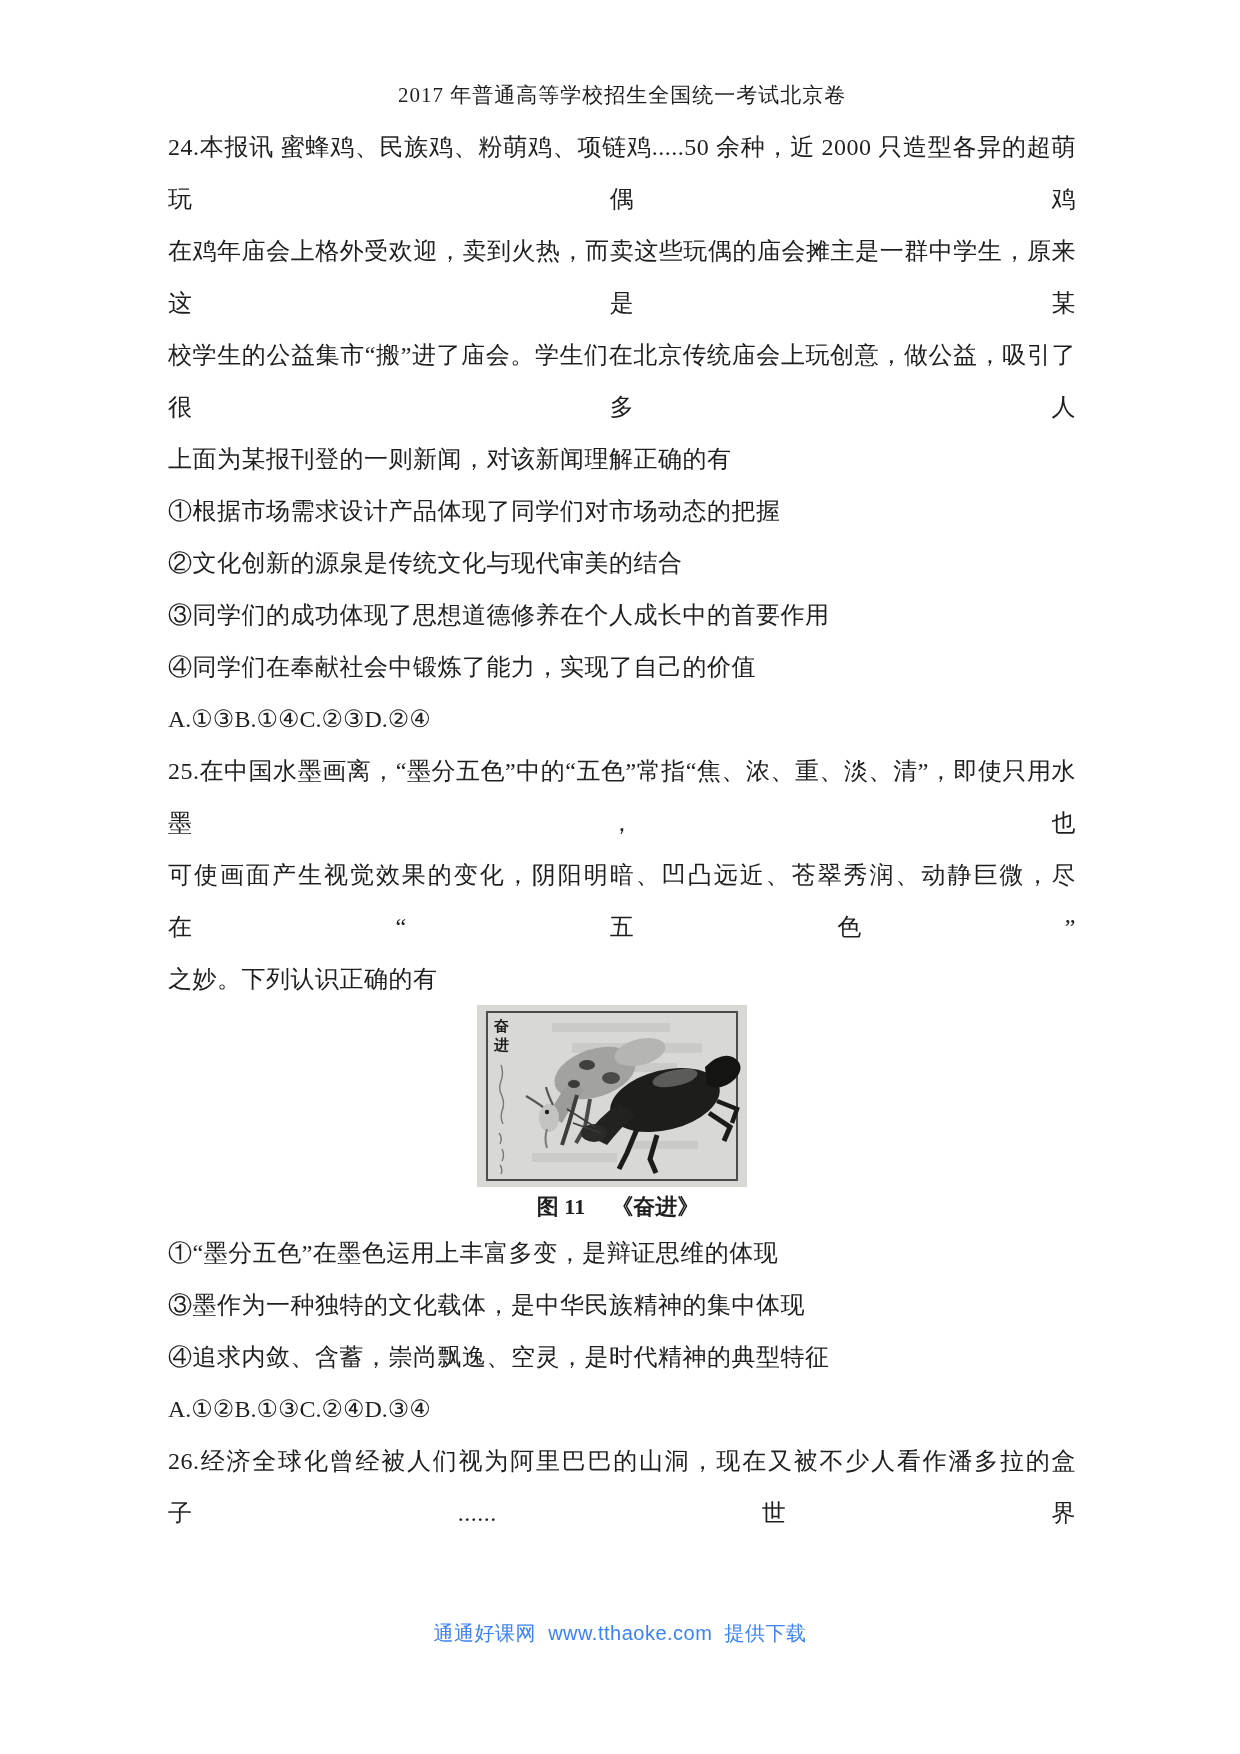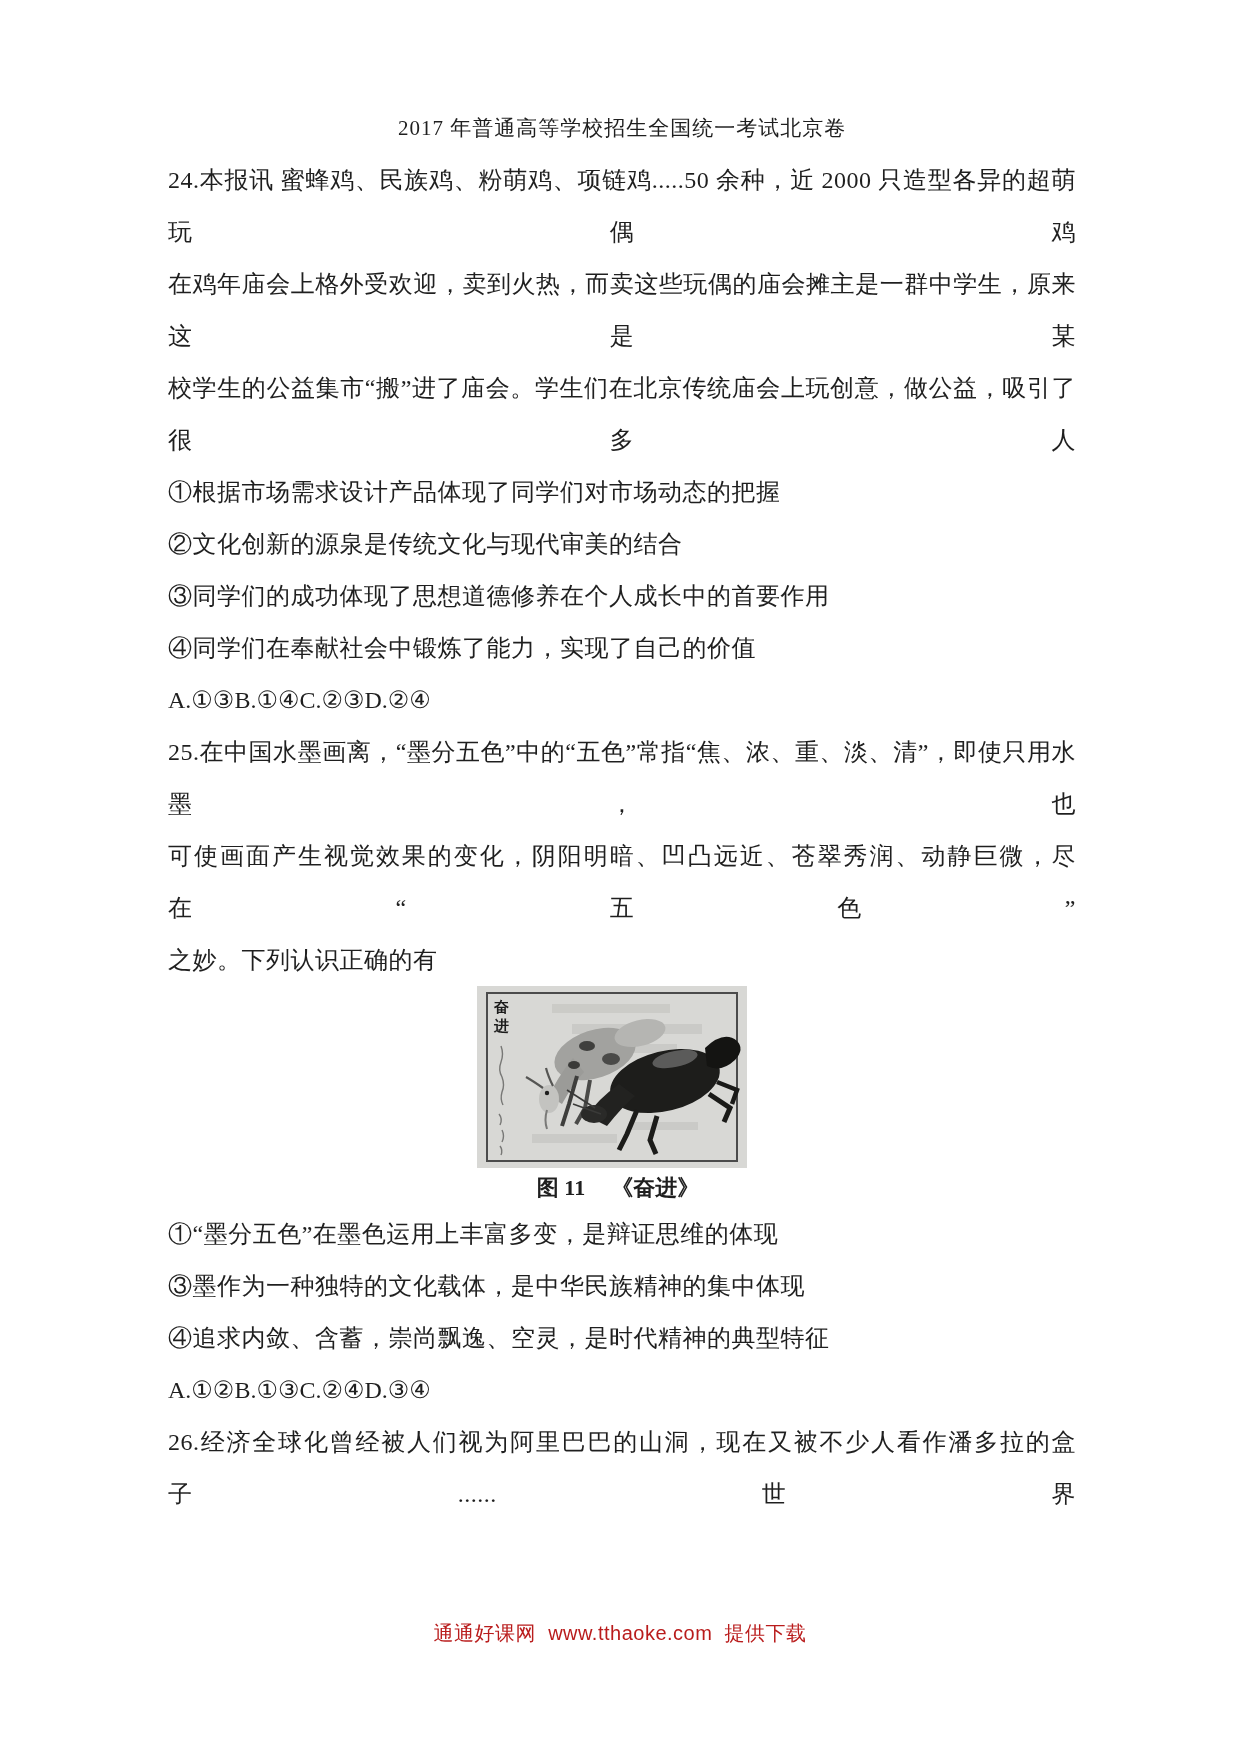--- a/index.html
+++ b/index.html
@@ -4,21 +4,21 @@
 <style>
   * { margin:0; padding:0; box-sizing:border-box; }
   html,body { background:#ffffff; }
   .page {
     position:relative;
     width:1240px; height:1754px;
     margin:0 auto;
     background:#ffffff;
     color:#1f1f1f;
     font-family:"Liberation Serif","DejaVu Serif",serif;
-    padding:102px 164px 0 168px;
+    padding:69px 164px 0 168px;
     overflow:hidden;
   }
   .doc-title, .doc-subtitle {
     text-align:center;
     font-size:21px;
     line-height:52px;
     font-weight:400;
     letter-spacing:1px;
   }
   .ln {
@@ -51,36 +51,37 @@
     line-height:40px;
     transform:translateX(-4px);
   }
   .footer {
     position:absolute;
     left:0; right:0;
     top:1620px;
     text-align:center;
     font-family:"Liberation Sans","DejaVu Sans",sans-serif;
     font-size:20px;
-    color:#b91c1c;
+    color:#3b82f6;
     letter-spacing:0.5px;
     word-spacing:6px;
   }
 </style>
 </head>
 <body>
 
 <div class="page">
 
   <div class="doc-title">2017 年普通高等学校招生全国统一考试北京卷</div>
 
   <div>
     <div class="ln fill">24.本报讯 蜜蜂鸡、民族鸡、粉萌鸡、项链鸡.....50 余种，近 2000 只造型各异的超萌玩偶鸡</div>
     <div class="ln fill">在鸡年庙会上格外受欢迎，卖到火热，而卖这些玩偶的庙会摊主是一群中学生，原来这是某</div>
     <div class="ln fill">校学生的公益集市“搬”进了庙会。学生们在北京传统庙会上玩创意，做公益，吸引了很多人</div>
+    <div class="ln">上面为某报刊登的一则新闻，对该新闻理解正确的有</div>
     <div class="ln">①根据市场需求设计产品体现了同学们对市场动态的把握</div>
     <div class="ln">②文化创新的源泉是传统文化与现代审美的结合</div>
     <div class="ln">③同学们的成功体现了思想道德修养在个人成长中的首要作用</div>
     <div class="ln">④同学们在奉献社会中锻炼了能力，实现了自己的价值</div>
     <div class="opts">
       <span>A.①③</span>
       <span>B.①④</span>
       <span>C.②③</span>
       <span>D.②④</span>
     </div>

